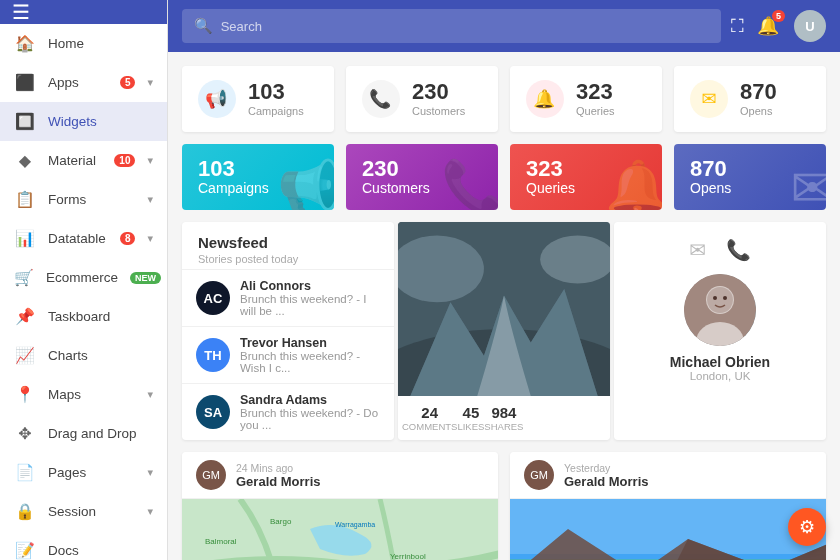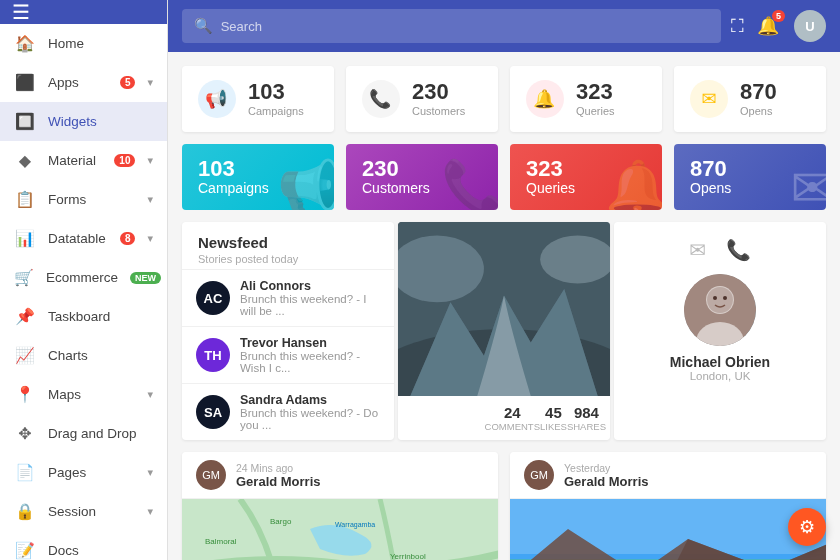--- a/index.html
+++ b/index.html
@@ -195,22 +195,22 @@
     }
     .news-avatar {
       width: 34px; height: 34px; border-radius: 50%;
       background: #ccc;
       display: flex; align-items: center; justify-content: center;
       font-size: 13px; color: #fff; font-weight: 600;
       flex-shrink: 0;
       overflow: hidden;
     }
     .news-avatar.ali { background: #0f172a; }
-    .news-avatar.trevor { background: #6d28d9; }
-    .news-avatar.sandra { background: #0f172a; }
+    .news-avatar.trevor { background: #3b82f6; }
+    .news-avatar.sandra { background: #0c4a6e; }
     .news-name { font-size: 12.5px; font-weight: 600; color: #333; }
     .news-text { font-size: 11.5px; color: #999; }
 
     
     .photo-card {
       border-radius: 4px;
       overflow: hidden;
       box-shadow: 0 1px 3px rgba(0,0,0,0.08);
       display: flex;
       flex-direction: column;
@@ -219,21 +219,21 @@
       flex: 1;
       background: linear-gradient(160deg, #37474f 0%, #78909c 30%, #b0bec5 60%, #455a64 100%);
       min-height: 120px;
       position: relative;
     }
     
     .photo-img svg { width: 100%; height: 100%; }
     .photo-stats {
       background: #fff;
       display: flex;
-      justify-content: flex-end;
+      justify-content: flex-start;
       padding: 8px 4px;
     }
     .photo-stat { text-align: center; }
     .photo-stat .ps-num { font-size: 15px; font-weight: 700; color: #333; }
     .photo-stat .ps-label { font-size: 9.5px; color: #aaa; text-transform: uppercase; }
 
     
     .profile-card {
       background: #fff;
       border-radius: 4px;

